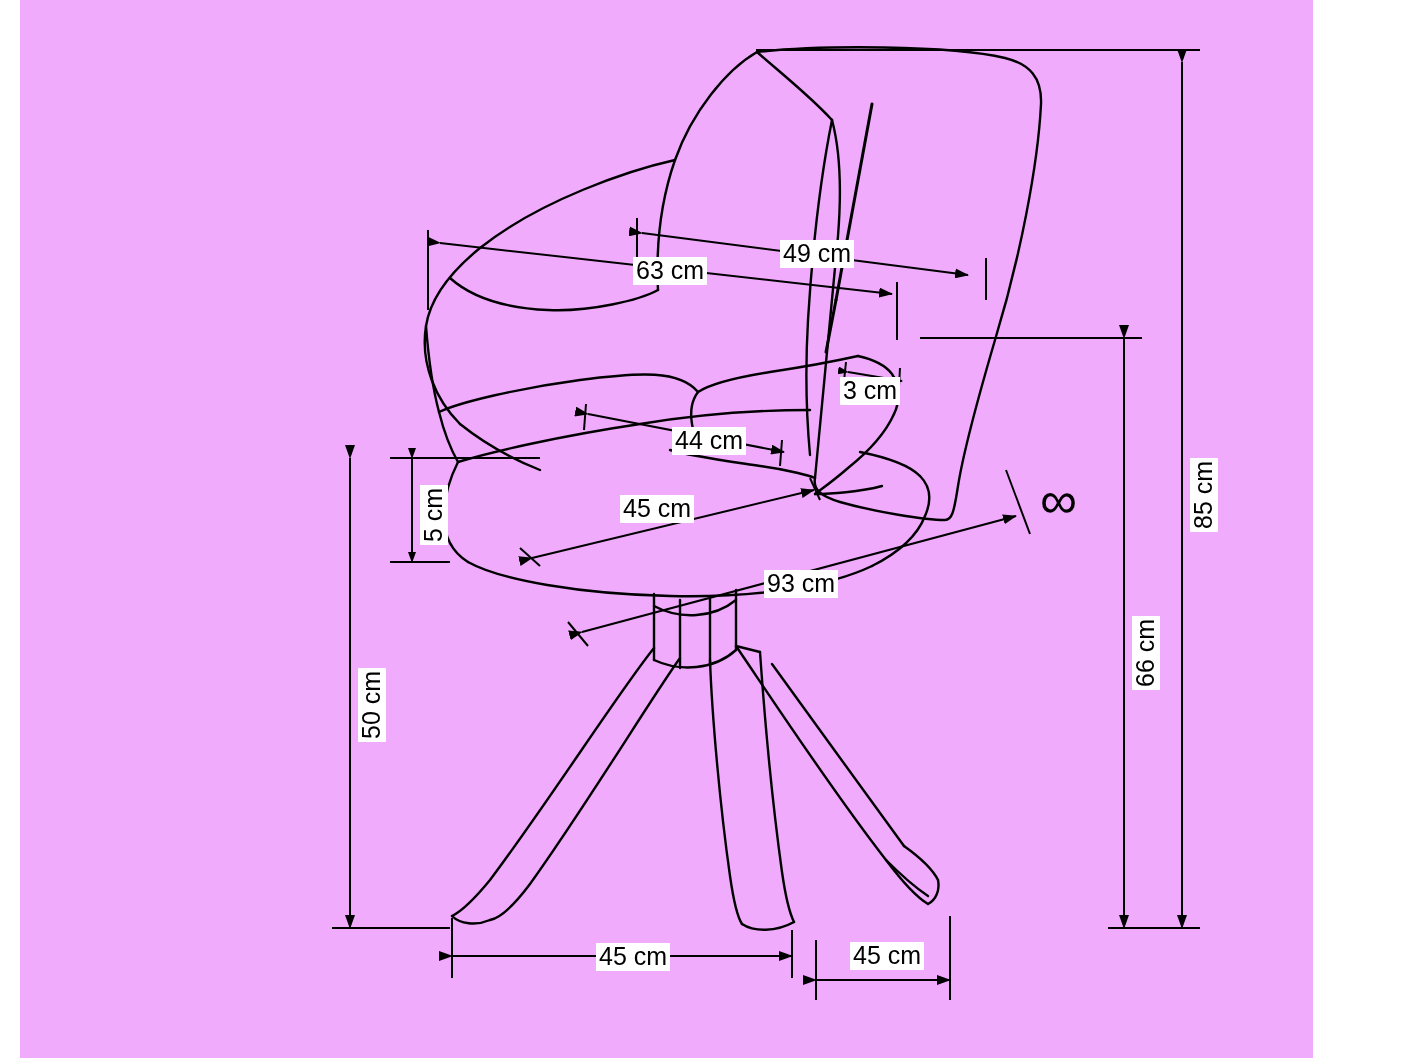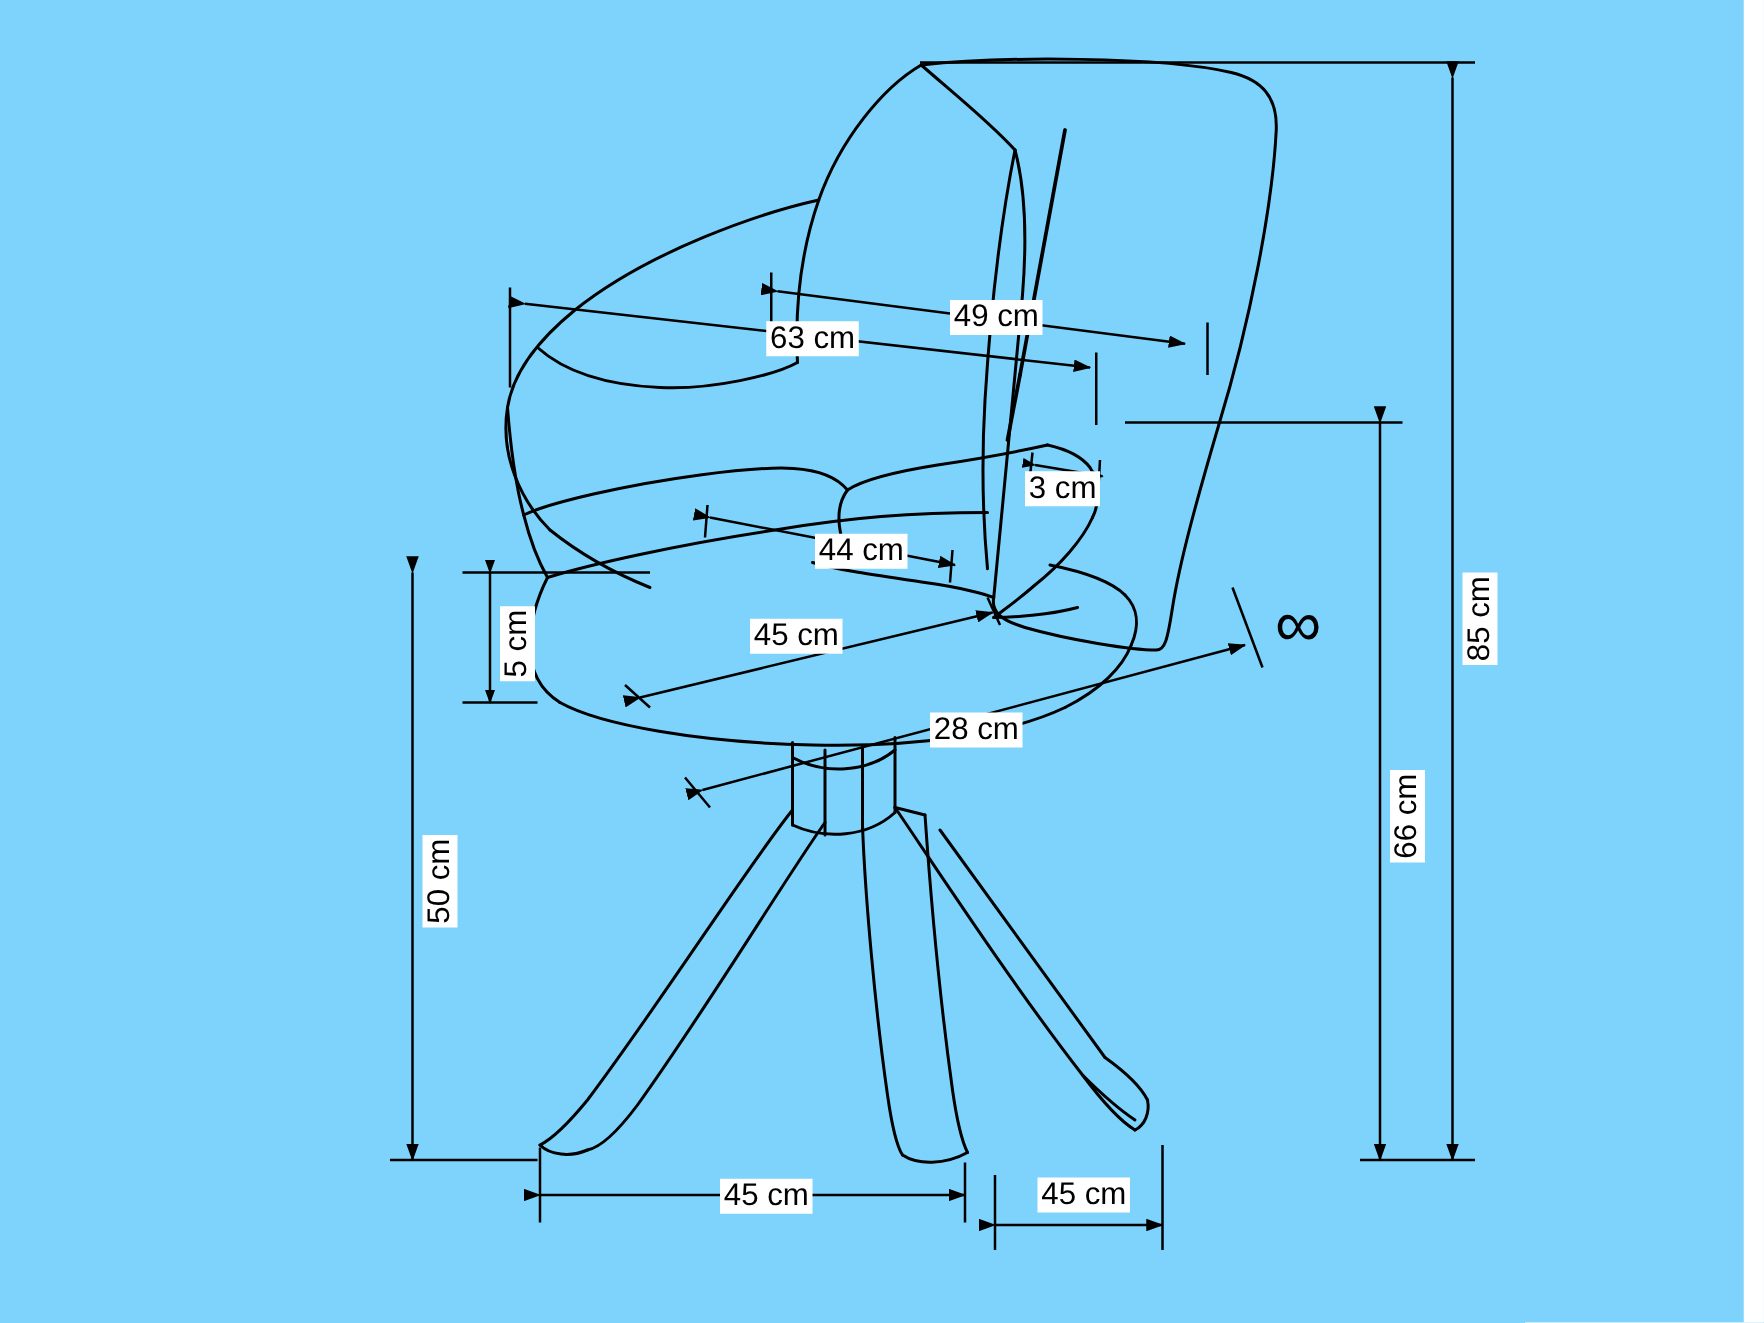--- a/index.html
+++ b/index.html
@@ -5,24 +5,25 @@
   html, body {
     margin: 0;
     padding: 0;
     background: #ffffff;
   }
   body {
     font-family: "Liberation Sans", sans-serif;
   }
   #canvas {
     position: relative;
-    width: 1395px;
+    width: 1293px;
     height: 1058px;
-    background: #7dd3fc;
+    background: #f0abfc;
     overflow: hidden;
+    margin-left: 20px;
   }
   #canvas svg {
     position: absolute;
     left: 0;
     top: 0;
   }
   .dim-label {
     position: absolute;
     font-family: "Liberation Sans", sans-serif;
     font-size: 25px;
@@ -163,21 +164,21 @@
       <line x1="930" y1="916" x2="930" y2="1000"></line>
     </g>
   </svg>
 
   <div class="dim-label" style="left:760px; top:240px;">49 cm</div>
   <div class="dim-label" style="left:613px; top:257px;">63 cm</div>
   <div class="dim-label" style="left:820px; top:377px;">3 cm</div>
   <div class="dim-label" style="left:652px; top:427px;">44 cm</div>
   <div class="dim-label" style="left:600px; top:495px;">45 cm</div>
   <div class="dim-label vert" style="left:400px; top:545px;">5 cm</div>
-  <div class="dim-label" style="left:744px; top:570px;">28 cm</div>
+  <div class="dim-label" style="left:744px; top:570px;">93 cm</div>
   <div class="dim-label vert" style="left:338px; top:742px;">50 cm</div>
   <div class="dim-label vert" style="left:1112px; top:690px;">66 cm</div>
   <div class="dim-label vert" style="left:1170px; top:532px;">85 cm</div>
   <div class="dim-label" style="left:576px; top:943px;">45 cm</div>
   <div class="dim-label" style="left:830px; top:942px;">45 cm</div>
 
   <div class="rotsym" style="left:1020px; top:474px;">∞</div>
 
 </div>
 

